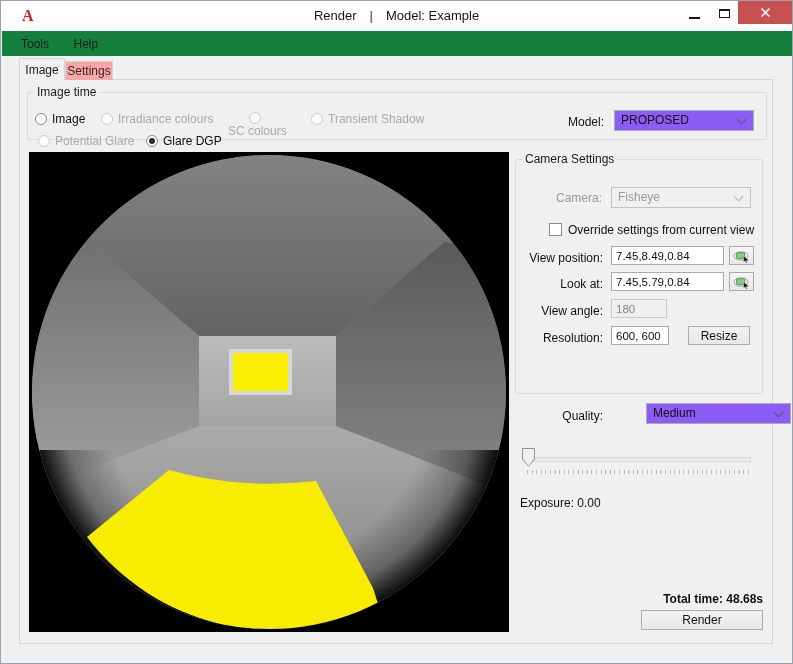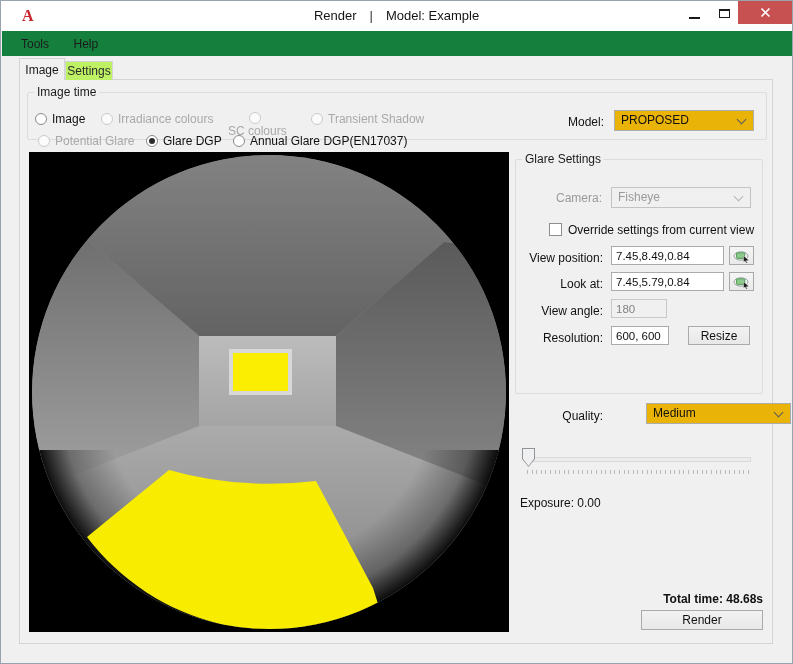--- a/index.html
+++ b/index.html
@@ -21,42 +21,42 @@
   .glyph-min{width:11px;height:2px;background:#1a1a1a;margin-top:8px;}
   .glyph-max{width:11px;height:9px;border:1px solid #1a1a1a;border-top-width:2px;background:#fff;}
   
   .menubar{position:absolute;left:1px;top:30px;width:791px;height:25px;background:#15803d;}
   .menu-item{display:inline-block;padding:5px 10px;font-size:12px;margin-top:1px;}
   .menu-item:first-child{margin-left:9px;}
   
   .tabpage{position:absolute;left:18px;top:78px;width:754px;height:565px;background:#f0f0f0;border:1px solid #d4d4d4;}
   .tab{position:absolute;font-size:12px;text-align:center;border:1px solid #d4d4d4;border-bottom:none;}
   .tab-active{left:18px;top:57px;width:46px;height:22px;background:#f0f0f0;z-index:3;padding-top:4px;}
-  .tab-inactive{left:64px;top:60px;width:48px;height:19px;background:#bef264;z-index:1;padding-top:2px;color:#2a2a2a;}
+  .tab-inactive{left:64px;top:60px;width:48px;height:19px;background:#fca5a5;z-index:1;padding-top:2px;color:#2a2a2a;}
   
   fieldset.groupbox{position:absolute;border:1px solid #dcdcdc;border-radius:2px;margin:0;padding:0;}
   fieldset.groupbox legend{font-size:12px;color:#1a1a1a;margin-left:6px;padding:0 3px;}
   .gb-imagetype{left:26px;top:84px;width:740px;height:55px;}
   .gb-camera{left:514px;top:151px;width:248px;height:242px;}
   
   .radio{position:absolute;display:flex;align-items:center;height:14px;}
   .radio .dot{width:12px;height:12px;border:1px solid #8a8a8a;border-radius:50%;background:#fff;flex:none;}
   .radio .lbl{font-size:12px;margin-left:5px;white-space:nowrap;color:#111;}
   .radio.disabled .dot{border-color:#cbcbcb;background:#fbfbfb;}
   .radio.disabled .lbl{color:#a9a9a9;}
   .radio.selected .dot{position:relative;}
   .radio.selected .dot::after{content:"";position:absolute;left:2px;top:2px;width:6px;height:6px;border-radius:50%;background:#2b2b2b;}
   .checkbox{position:absolute;width:13px;height:13px;border:1px solid #8e8e8e;background:#fff;}
   
   .flabel{position:absolute;font-size:12px;text-align:right;white-space:nowrap;color:#111;}
   .flabel.gray, .gray-text{color:#9a9a9a;}
   .txt{position:absolute;border:1px solid #ababab;background:#fff;font-family:"Liberation Sans",sans-serif;
        font-size:11.5px;color:#111;padding:0 0 0 4px;height:19px;}
   .txt:disabled, .txt.disabled{background:#f0f0f0;border-color:#c8c8c8;color:#848484;}
-  .combo{position:absolute;height:21px;background:#eab308;border:1px solid #acacac;font-size:12px;
+  .combo{position:absolute;height:21px;background:#8b5cf6;border:1px solid #acacac;font-size:12px;
          line-height:19px;padding-left:6px;color:#111;}
   .combo .chev{position:absolute;right:8px;top:5px;width:7px;height:7px;border-right:1.6px solid #5a5a5a;
          border-bottom:1.6px solid #5a5a5a;transform:rotate(45deg);}
   .combo.disabled{background:#f0f0f0;border-color:#c3c3c3;color:#9a9a9a;}
   .combo.disabled .chev{border-color:#b5b5b5;}
   .btn{position:absolute;background:linear-gradient(#f2f2f2,#e8e8e8);border:1px solid #ababab;
        font-family:"Liberation Sans",sans-serif;font-size:12px;color:#111;text-align:center;padding:0;}
   .pick-btn{position:absolute;width:25px;height:19px;background:linear-gradient(#f5f5f5,#e9e9e9);
        border:1px solid #a9a9a9;display:flex;align-items:center;justify-content:center;}
   
@@ -122,24 +122,20 @@
       <span class="dot"></span>
       <span class="lbl">Transient Shadow</span>
     </span>
     <span class="radio disabled" style="left:10px;top:35px;">
       <span class="dot"></span>
       <span class="lbl">Potential Glare</span>
     </span>
     <span class="radio selected" style="left:118px;top:35px;">
       <span class="dot"></span>
       <span class="lbl">Glare DGP</span>
-    </span>
-    <span class="radio" style="left:205px;top:35px;">
-      <span class="dot"></span>
-      <span class="lbl">Annual Glare DGP(EN17037)</span>
     </span>
     <span class="flabel" style="left:480px;top:16px;width:96px;">Model:</span>
     <div class="combo" style="left:586px;top:11px;width:140px;">
       <span>PROPOSED</span>
       <span class="chev"></span>
     </div>
   </fieldset>
 
   <div class="viewport">
     <svg width="480" height="480" viewBox="0 0 480 480">
@@ -183,21 +179,21 @@
         <rect x="170" y="184" width="137" height="90" fill="url(#gBack)"></rect>
         <rect x="0" y="298" width="480" height="182" fill="url(#gVig)"></rect>
         <rect x="200" y="197" width="63" height="46" fill="#d8d8d8"></rect>
         <rect x="204" y="201" width="55" height="38" fill="#fcee00"></rect>
         <path d="M140,318 Q210,338 287,329 L344,436 L350,455 A237,237 0 0 1 58,385 Z" fill="#f8ec00"></path>
       </g>
     </svg>
   </div>
 
   <fieldset class="groupbox gb-camera">
-    <legend>Glare Settings</legend>
+    <legend>Camera Settings</legend>
 
     <span class="flabel gray" style="left:0;top:25px;width:86px;">Camera:</span>
     <div class="combo disabled" style="left:95px;top:21px;width:140px;">
       <span>Fisheye</span>
       <span class="chev"></span>
     </div>
 
     <span class="checkbox" style="left:33px;top:57px;"></span>
     <span class="static-text" style="left:52px;top:57px;">Override settings from current view</span>
 

